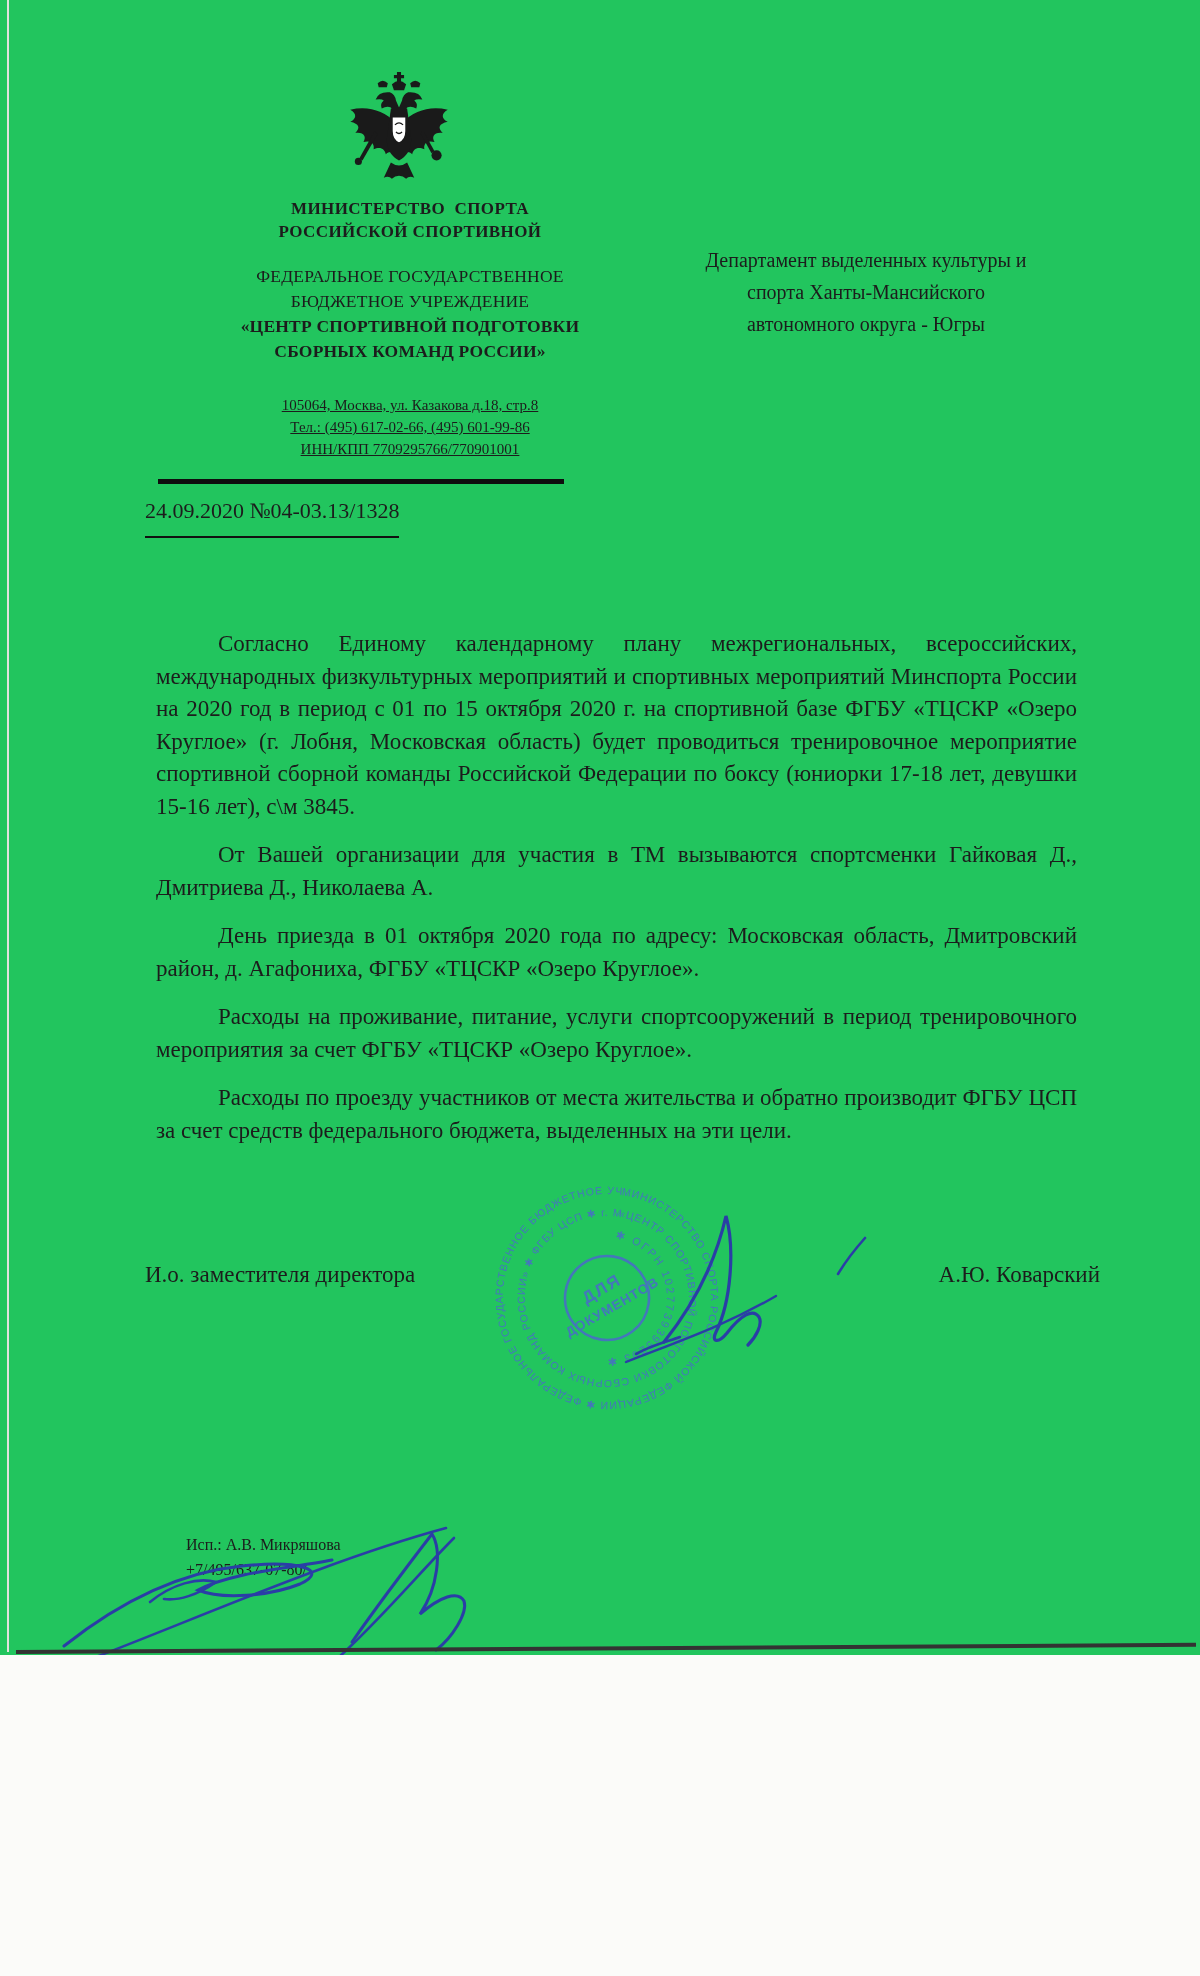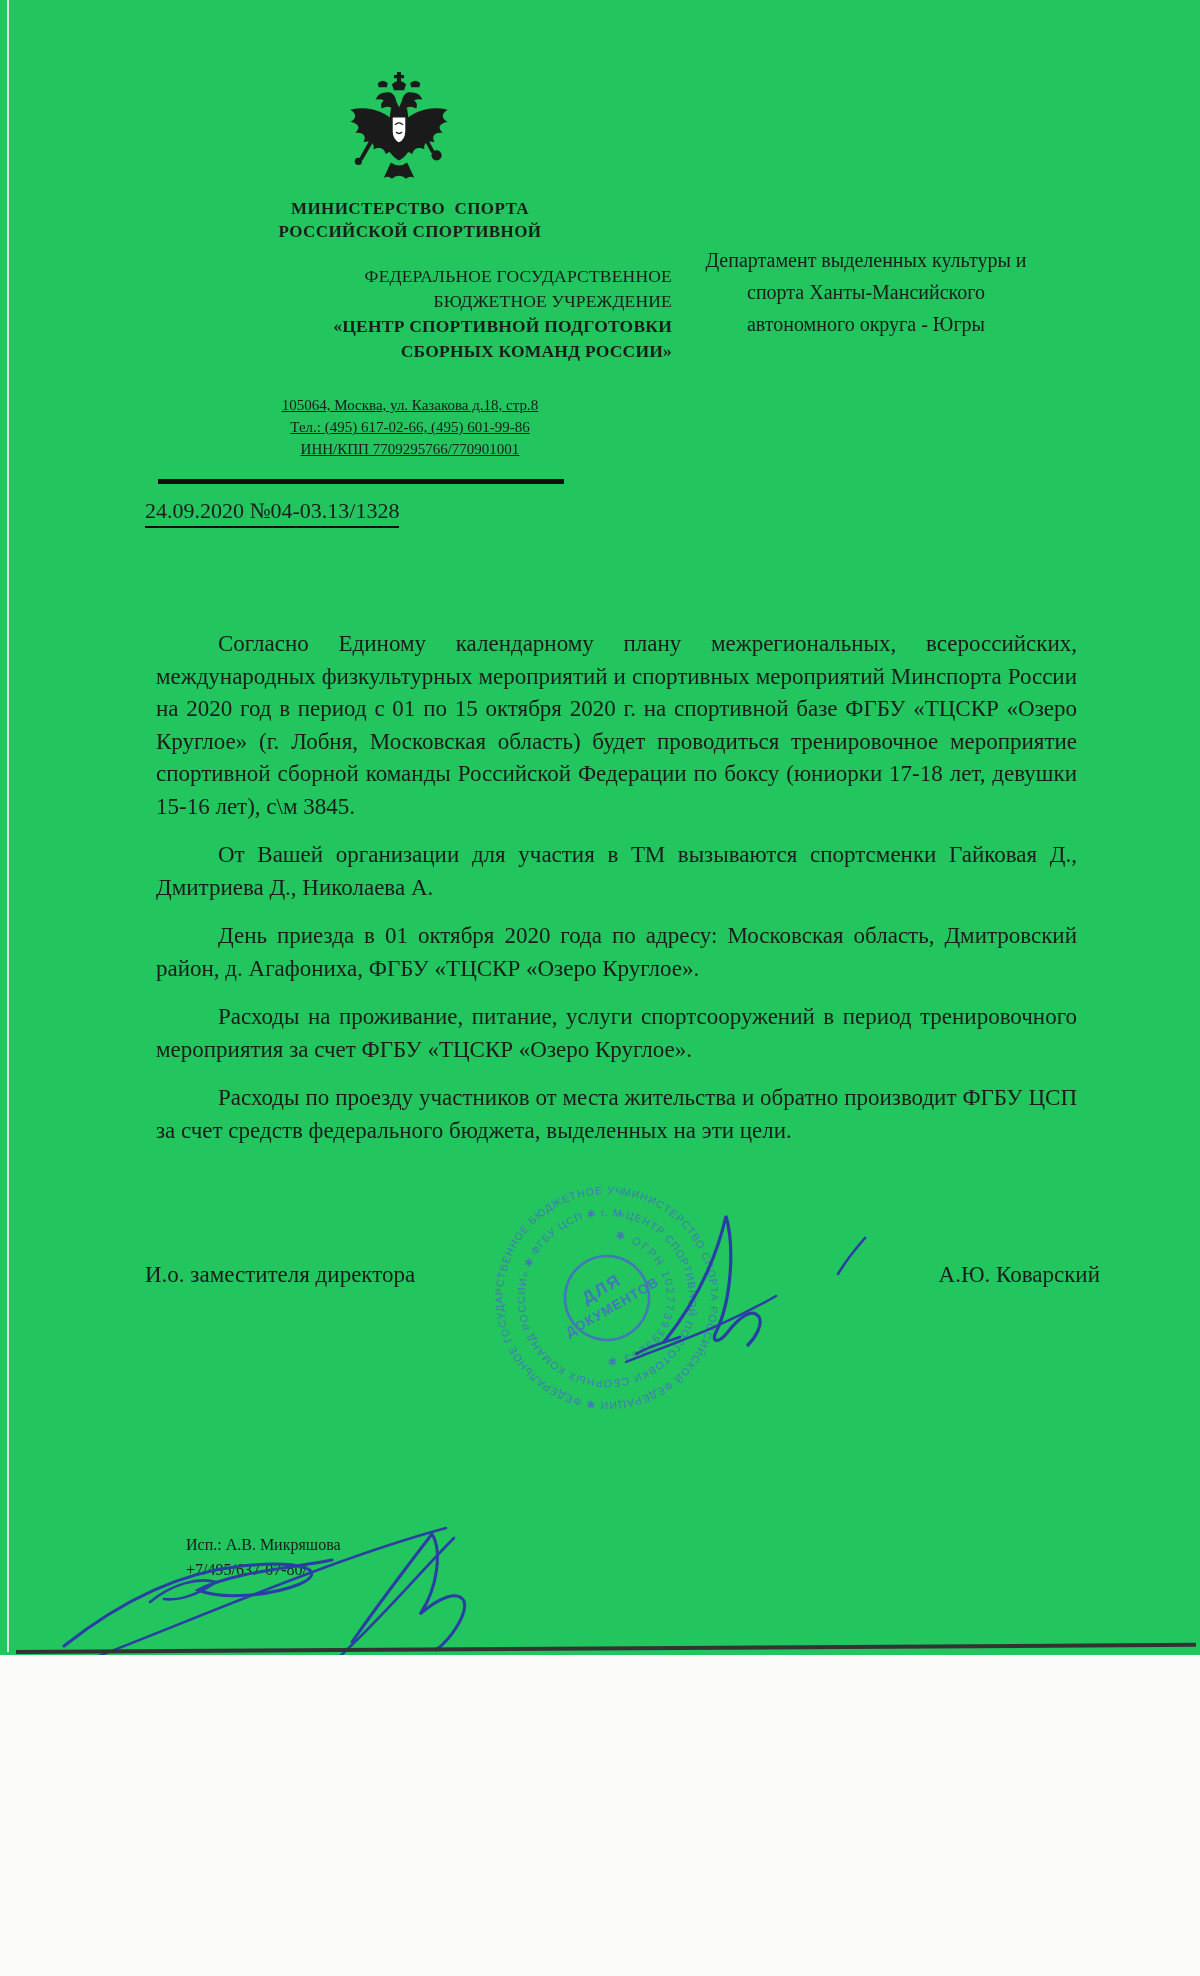--- a/index.html
+++ b/index.html
@@ -9,33 +9,33 @@
     font-family:"Liberation Serif", serif;color:#1c1c1c;
   }
   .page-edge-left{position:absolute;left:7px;top:0;width:2px;height:1652px;background:#e2e2de;}
   .scan-bottom-line{position:absolute;left:16px;top:1650px;width:1180px;height:4px;background:#333;transform:rotate(-0.35deg);transform-origin:left center;}
   .below-scan{position:absolute;left:0;top:1655px;width:1200px;height:321px;background:#fbfbf9;}
 
   .coat{position:absolute;left:343px;top:68px;width:112px;height:132px;}
 
   .ministry{position:absolute;left:160px;top:197px;width:500px;text-align:center;
     font-weight:bold;font-size:17px;line-height:23px;letter-spacing:.4px;}
-  .org{position:absolute;left:148px;top:264px;width:524px;text-align:right;
+  .org{position:absolute;left:148px;top:264px;width:524px;text-align:center;
     font-size:17.5px;line-height:25px;letter-spacing:.2px;}
   .org .b{font-weight:bold;}
   .contacts{position:absolute;left:160px;top:394px;width:500px;text-align:center;
     font-size:15px;line-height:22px;text-decoration:underline;}
   .pre{white-space:pre-wrap;}
 
   .addressee{position:absolute;left:645px;top:244px;width:442px;text-align:center;
     font-size:20px;line-height:32px;}
 
   .divider{position:absolute;left:158px;top:479px;width:406px;height:5px;background:#0e0e0e;}
   .refline{position:absolute;left:145px;top:498px;font-size:22px;
-    border-bottom:2px solid #111;padding-bottom:2px;}
+    border-bottom:2px solid #111;padding-bottom:12px;}
 
   .body-text{position:absolute;left:140px;top:612px;width:953px;}
   .body-text p{margin:16px;font-size:23px;line-height:32.5px;text-align:justify;text-indent:62px;}
 
   .sig-row-title{position:absolute;left:145px;top:1262px;font-size:23px;}
   .sig-row-name{position:absolute;left:890px;top:1262px;width:210px;text-align:right;font-size:23px;}
 
   .stamp{position:absolute;left:489px;top:1180px;width:236px;height:236px;}
 
   .executor{position:absolute;left:186px;top:1532px;font-size:16px;line-height:25px;}

